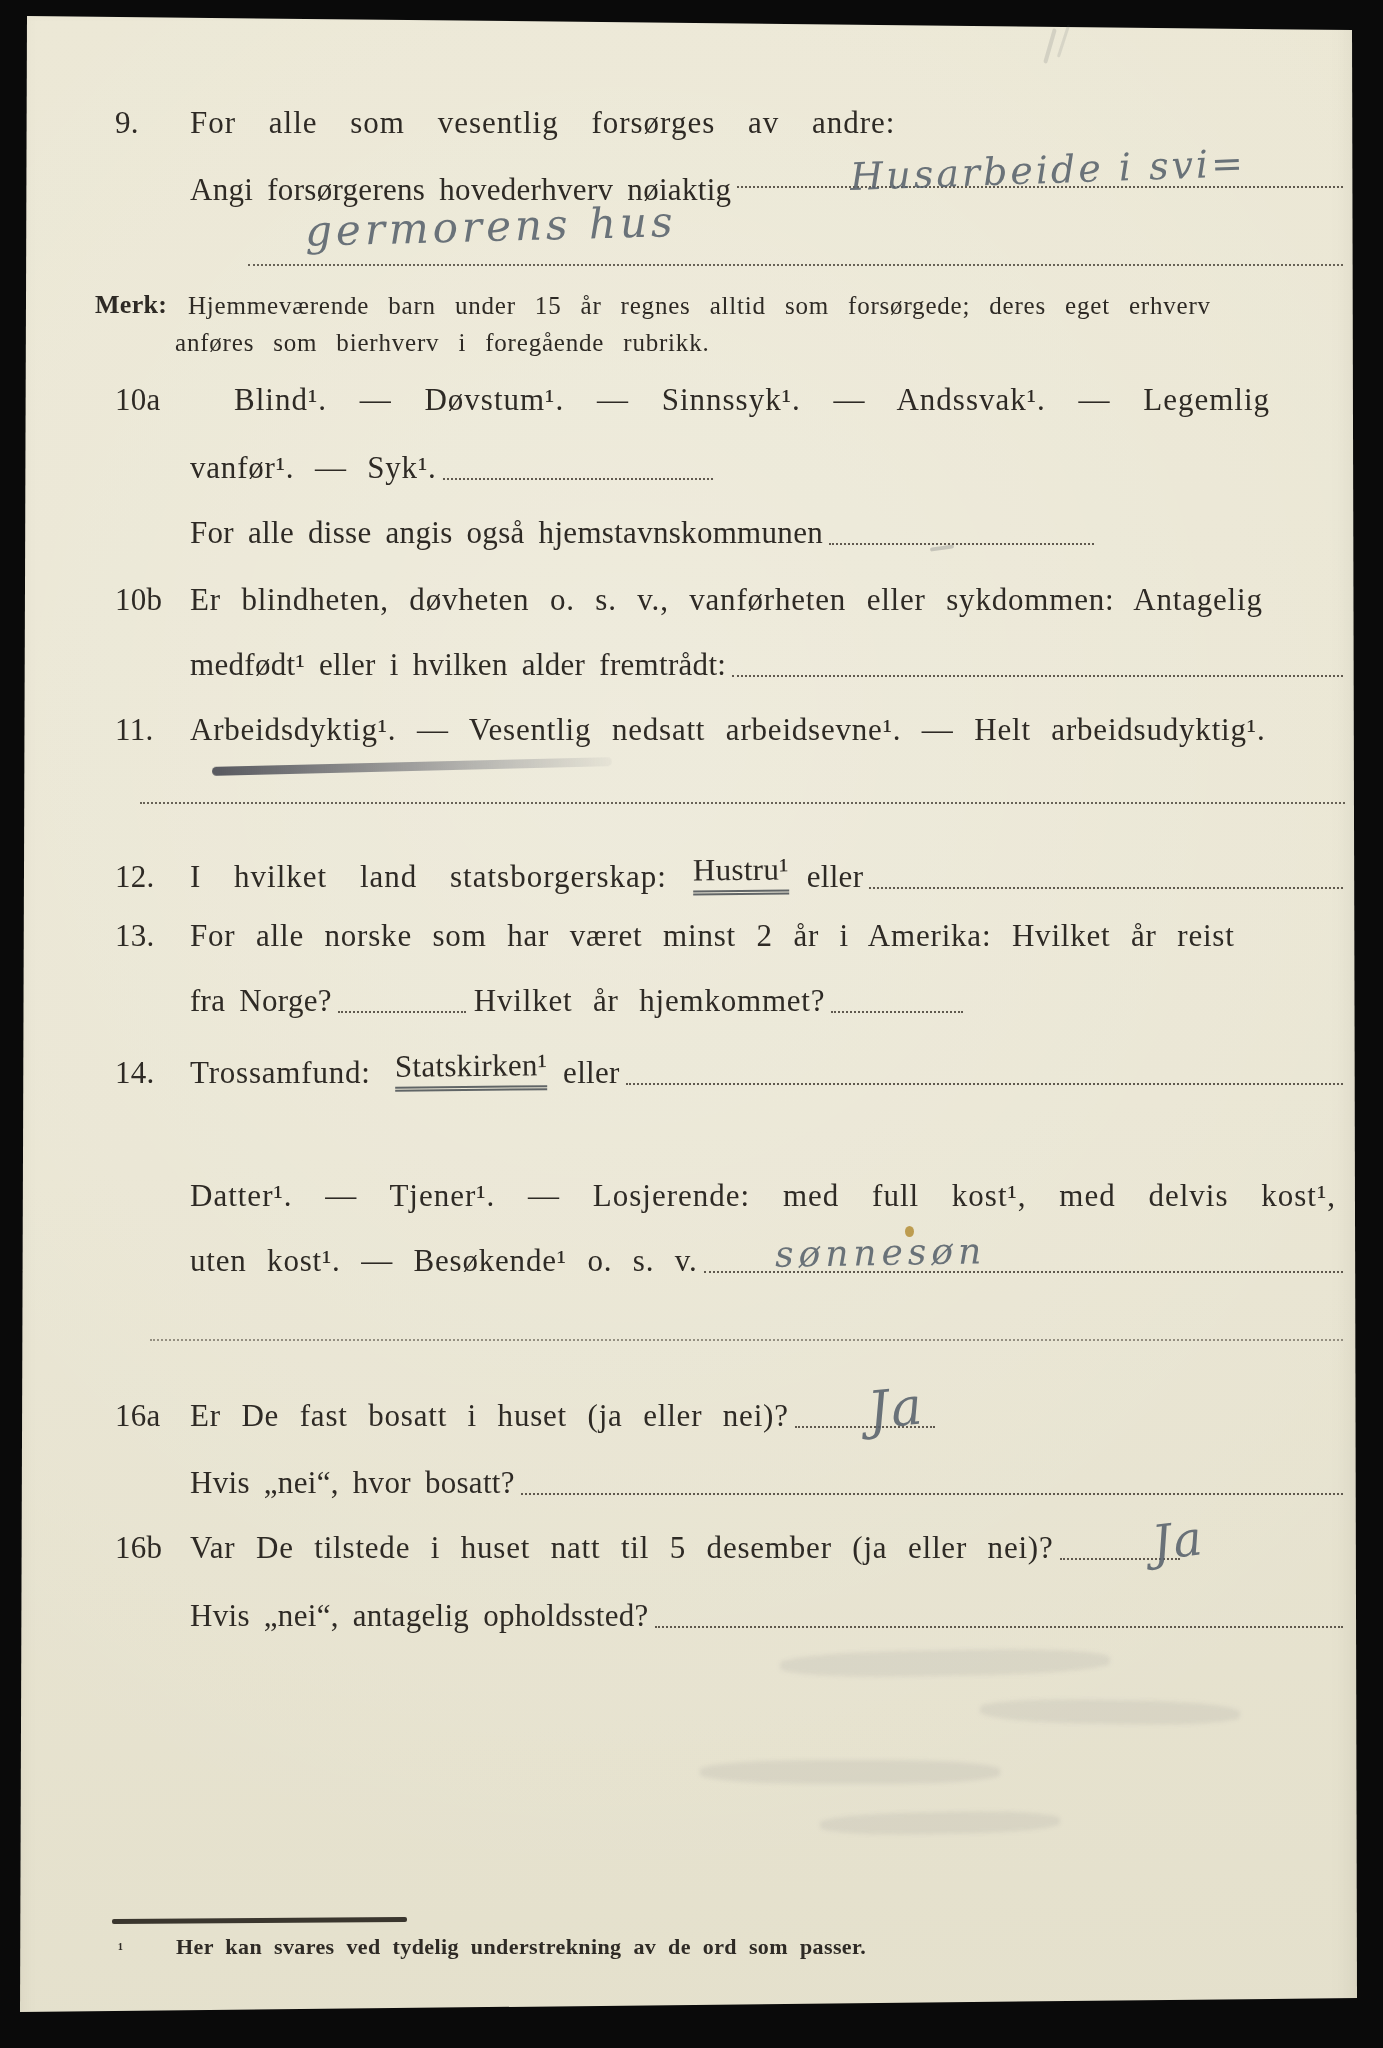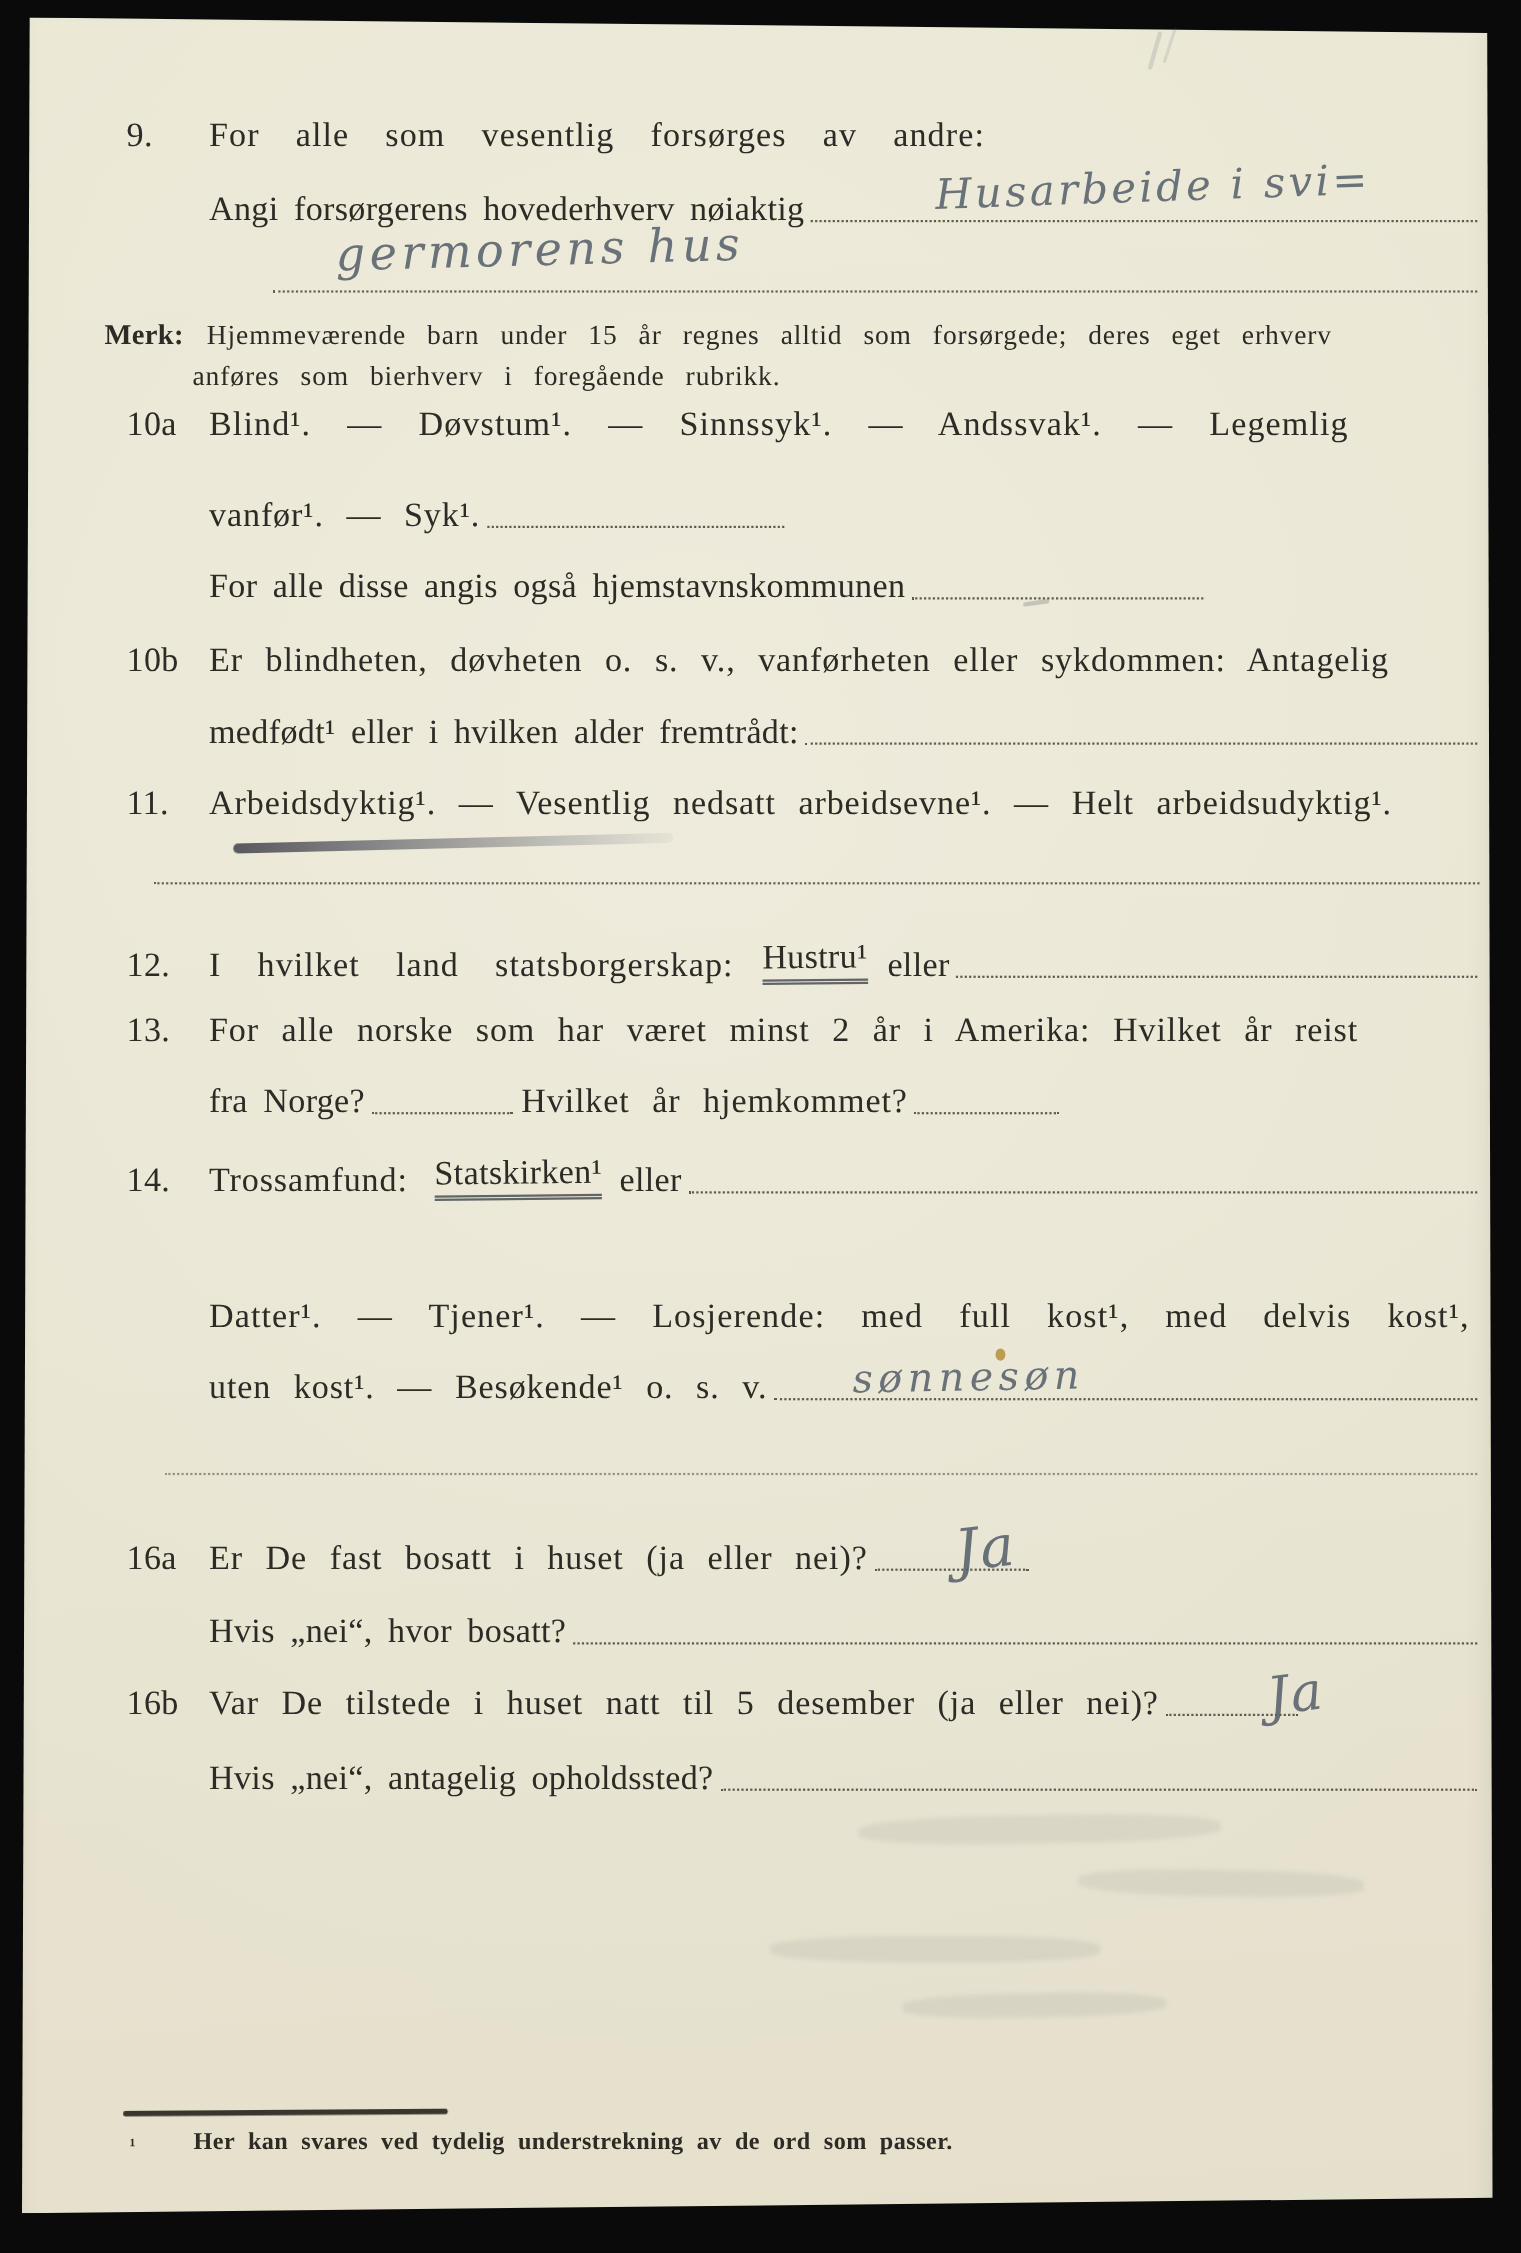--- a/index.html
+++ b/index.html
@@ -68,37 +68,37 @@
 
   <div class="content">
 
     <div class="pencil-tick" style="left:1048px; top:28px; width:4px; height:36px; transform:rotate(16deg); opacity:.32;"></div>
     <div class="pencil-tick" style="left:1062px; top:24px; width:3px; height:34px; transform:rotate(18deg); opacity:.26;"></div>
 
     <div class="row" style="left:115px; top:105px;">
       <span class="num">9.</span>
       <span class="txt sp3">For alle som vesentlig forsørges av andre:</span>
     </div>
-    <div class="row" style="left:190px; top:172px;">
+    <div class="row" style="left:190px; top:172px;align-items:center;">
       <span class="txt sp1">Angi forsørgerens hovederhverv nøiaktig</span>
       <span class="leader"></span>
     </div>
     <div class="hand" style="left:850px; top:148px; font-size:38px; letter-spacing:3px; transform:rotate(-2deg);">Husarbeide i svi=</div>
     <div class="dotline" style="left:248px; right:40px; top:264px;"></div>
     <div class="hand" style="left:305px; top:202px; font-size:42px; letter-spacing:4px; transform:rotate(-1.5deg);">germorens hus</div>
 
     <div class="row merk" style="left:95px; top:290px;gap:13px;">
       <span class="num">Merk:</span>
       <span class="txt sp2">Hjemmeværende barn under 15 år regnes alltid som forsørgede; deres eget erhverv</span>
     </div>
     <div class="row merk" style="left:175px; top:329px;">
       <span class="txt sp2">anføres som bierhverv i foregående rubrikk.</span>
     </div>
 
-    <div class="row" style="left:115px; top:367px;">
+    <div class="row" style="left:115px; top:382px;gap:44px;">
       <span class="num">10a</span>
       <span class="txt sp3">Blind¹. — Døvstum¹. — Sinnssyk¹. — Andssvak¹. — Legemlig</span>
     </div>
     <div class="row" style="left:190px; top:450px; right:auto;">
       <span class="txt sp2">vanfør¹. — Syk¹.</span>
       <span class="dotseg" style="width:270px;"></span>
     </div>
     <div class="row" style="left:190px; top:515px; right:auto;">
       <span class="txt sp1">For alle disse angis også hjemstavnskommunen</span>
       <span class="dotseg" style="width:265px;"></span>

